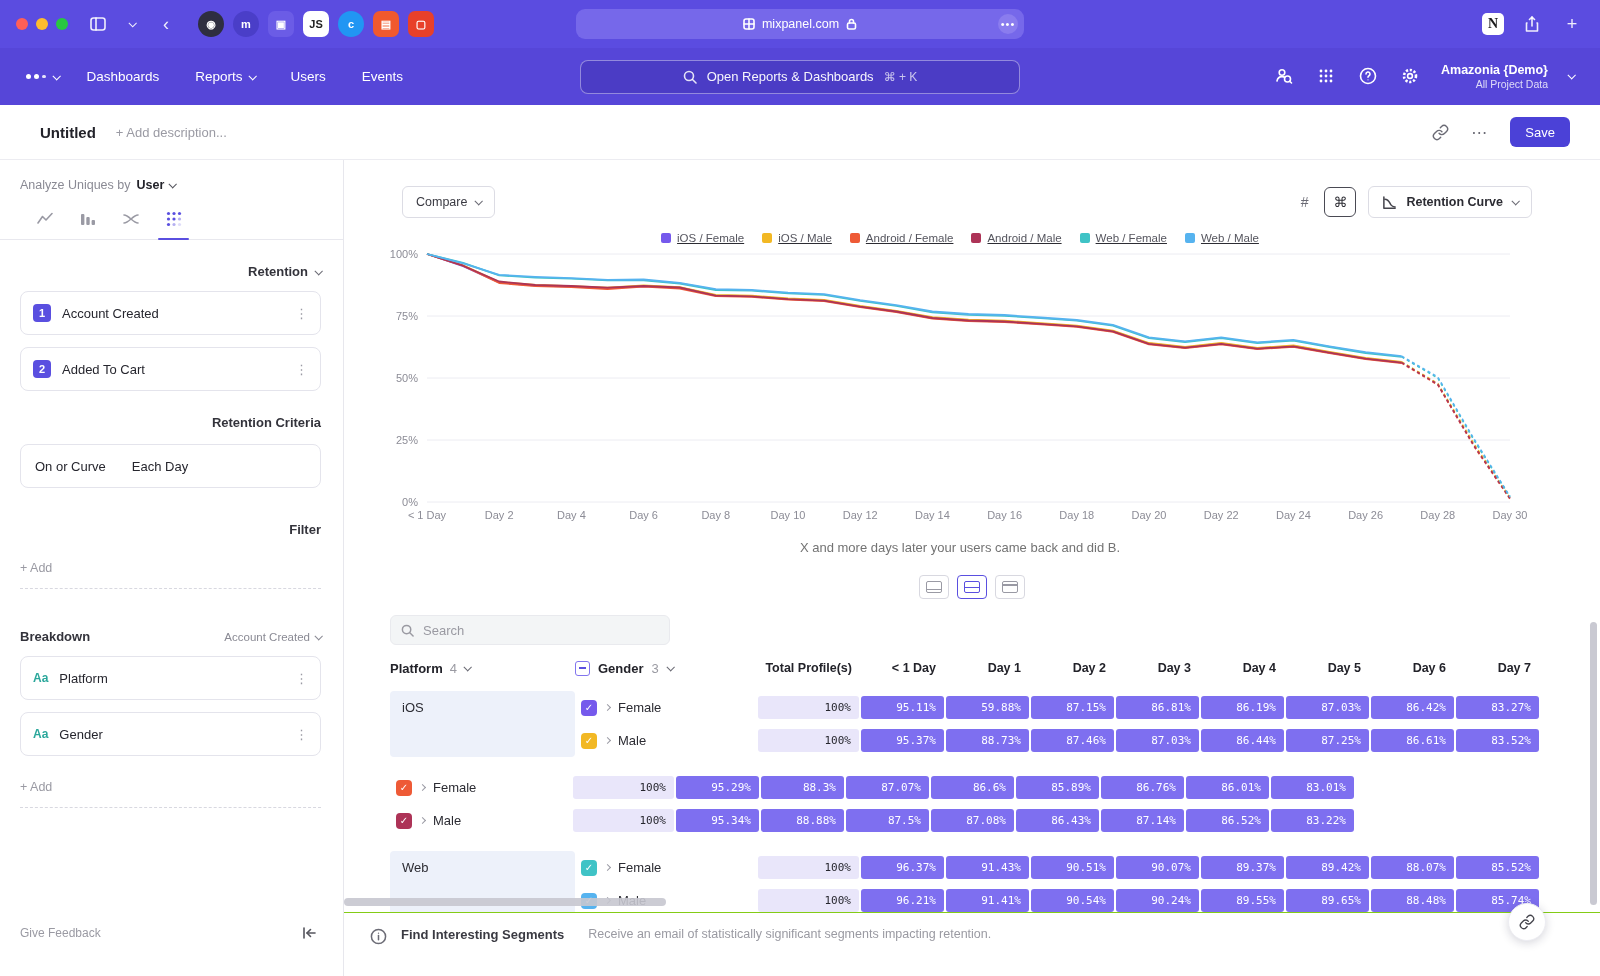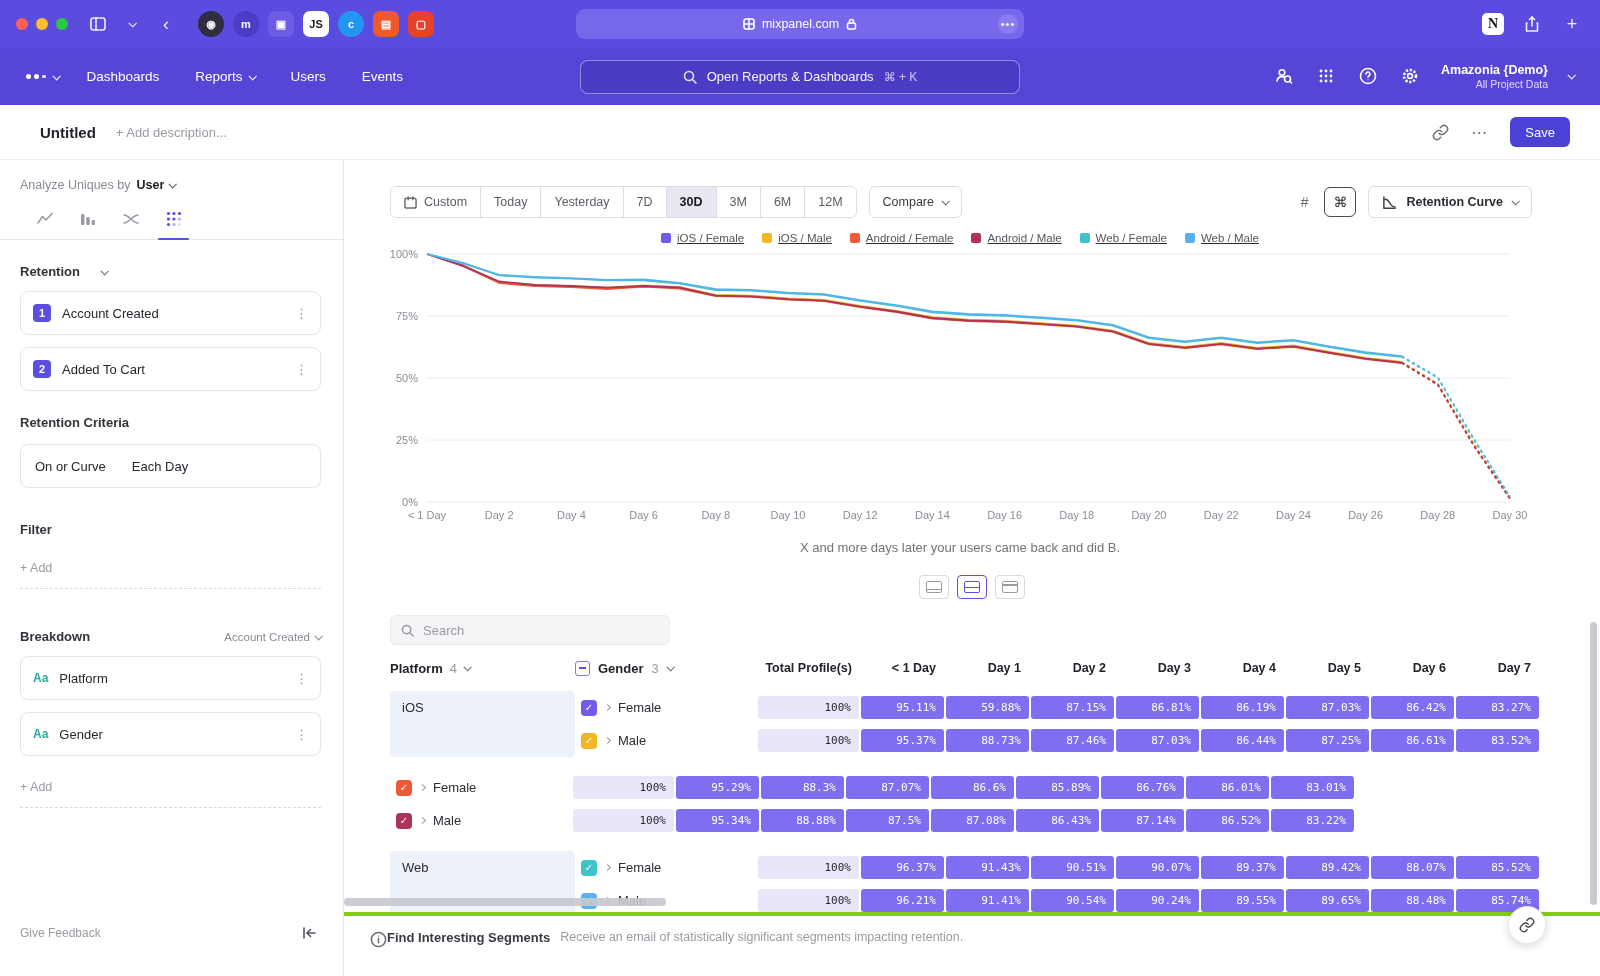--- a/index.html
+++ b/index.html
@@ -51,21 +51,21 @@
 
 
 .sidebar{width:344px;flex:none;border-right:1px solid #e7e7ed;display:flex;flex-direction:column;}
 .side-scroll{flex:1;padding:18px 22px 0 20px;overflow:hidden;}
 .analyze-row{display:flex;align-items:center;gap:6px;font-size:12.5px;color:#8a8a94;}
 .analyze-row .val{color:#23232a;font-weight:bold;display:flex;align-items:center;gap:5px;}
 .side-tabs{display:flex;gap:26px;padding:18px 0 12px 16px;border-bottom:1px solid #e8e8ee;margin:0 -22px 0 -20px;padding-left:36px;}
 .side-tab{position:relative;width:17px;height:17px;display:flex;align-items:center;justify-content:center;color:#9a9aa4;cursor:pointer;}
 .side-tab.active{color:#5a4fe0;}
 .side-tab.active::after{content:"";position:absolute;left:-7px;right:-7px;bottom:-13px;height:2px;background:#5a4fe0;border-radius:1px;}
-.side-heading{margin-top:24px;font-size:13px;font-weight:bold;color:#33333b;display:flex;align-items:center;gap:21px;}
+.side-heading{margin-top:24px;font-size:13px;font-weight:bold;color:#33333b;display:flex;align-items:center;gap:7px;justify-content:flex-end;}
 .side-heading .caret{border-color:#6b6b75;}
 .side-heading .right-small{margin-left:auto;font-weight:normal;font-size:11.5px;color:#8a8a94;display:flex;align-items:center;gap:5px;}
 .step-card{margin-top:12px;border:1px solid #e4e4ec;border-radius:8px;height:44px;display:flex;align-items:center;gap:11px;padding:0 12px;background:#fff;cursor:pointer;}
 .step-badge{width:18px;height:18px;border-radius:4px;background:#5a4fe0;color:#fff;font-size:11px;font-weight:bold;display:flex;align-items:center;justify-content:center;flex:none;}
 .step-label{font-size:13px;color:#26262e;}
 .kebab{margin-left:auto;color:#9a9aa4;font-size:13px;}
 .criteria-card{margin-top:14px;border:1px solid #e4e4ec;border-radius:8px;height:44px;display:flex;align-items:center;gap:26px;padding:0 14px;font-size:13px;color:#26262e;}
 .add-row{margin-top:24px;padding-bottom:13px;border-bottom:1px dashed #d8d8e0;font-size:12.5px;color:#9a9aa3;cursor:pointer;}
 .aa-badge{color:#2aa79b;font-size:12px;font-weight:bold;flex:none;}
 .side-footer{height:64px;flex:none;display:flex;justify-content:space-between;align-items:flex-start;padding:14px 26px 0 20px;}
@@ -122,21 +122,21 @@
 .chev-r{width:5px;height:5px;border-right:1.5px solid #9a9aa4;border-top:1.5px solid #9a9aa4;transform:rotate(45deg);display:inline-block;flex:none;}
 .glabel{font-size:13px;color:#2c2c33;}
 .total-cell{width:103px;flex:none;padding:0 1px;}
 .total-bar{height:23px;background:#e9e6fa;border-radius:3px;display:flex;align-items:center;justify-content:flex-end;padding-right:8px;font-family:"DejaVu Sans Mono",monospace;font-size:11px;color:#26262e;}
 .vcell{width:85px;flex:none;padding:0 1px;}
 .chip{height:23px;background:#7e6ff0;border-radius:3px;display:flex;align-items:center;justify-content:flex-end;padding-right:8px;color:#fff;font-family:"DejaVu Sans Mono",monospace;font-size:11px;cursor:pointer;}
 .hscroll{position:absolute;left:0;bottom:6px;width:322px;height:8px;background:#c7c7cf;border-radius:4px;opacity:.9;}
 .vscroll{position:absolute;right:3px;top:462px;width:7px;height:283px;background:#c9c9d2;border-radius:4px;}
 
 
-.bottom-bar{height:64px;flex:none;border-top:4px solid #84cc16;display:flex;align-items:flex-start;padding:14px 0 12px 26px;position:relative;background:#fff;}
+.bottom-bar{height:64px;flex:none;border-top:1px solid #84cc16;display:flex;align-items:flex-start;padding:14px 0 12px 26px;gap:14px;position:relative;background:#fff;}
 .fis-title{font-size:13px;font-weight:bold;color:#3a3a42;}
 .fis-desc{font-size:12.5px;color:#9a9aa2;margin-left:10px;}
 .float-link{position:absolute;right:54px;top:-10px;width:38px;height:38px;border-radius:50%;background:#fff;border:1px solid #ededf2;box-shadow:0 2px 10px rgba(30,30,60,.18);display:flex;align-items:center;justify-content:center;cursor:pointer;}
 svg.stroke-icon{stroke:currentColor;fill:none;stroke-width:1.6;stroke-linecap:round;stroke-linejoin:round;}
 </style>
 </head>
 <body>
 
 <div class="app">
 
@@ -378,37 +378,20 @@
               <line x1="2" y1="2" x2="2" y2="12"></line>
               <line x1="13" y1="7" x2="5" y2="7"></line>
               <path d="M8.5 3.5 5 7l3.5 3.5"></path>
             </svg>
         </span>
       </div>
     </div>
 
     <div class="main">
       <div class="controls-row">
-        <div class="seg-group" id="range-group">
-          <button class="seg-btn">
-            <svg width="13" height="13" viewBox="0 0 14 14" class="stroke-icon" style="color:#6b6b75">
-                <rect x="1" y="2.5" width="12" height="10.5" rx="2"></rect>
-                <line x1="4.5" y1="1" x2="4.5" y2="4"></line>
-                <line x1="9.5" y1="1" x2="9.5" y2="4"></line>
-              </svg>
-            <span>Custom</span>
-          </button>
-        <button class="seg-btn">Today</button>
-            <button class="seg-btn">Yesterday</button>
-            <button class="seg-btn">7D</button>
-            <button class="seg-btn selected">30D</button>
-            <button class="seg-btn">3M</button>
-            <button class="seg-btn">6M</button>
-            <button class="seg-btn">12M</button>
-          </div>
         <button class="compare-btn">
           <span>Compare</span>
             <span class="caret" style="border-color:#6b6b75"></span>
         </button>
         <div class="right-controls">
           <span class="hash-toggle">#</span>
           <button class="cmd-toggle">⌘</button>
           <button class="view-select">
             <svg width="15" height="15" viewBox="0 0 16 16" class="stroke-icon" style="color:#44444c">
                 <path d="M2 2v12h12"></path>

